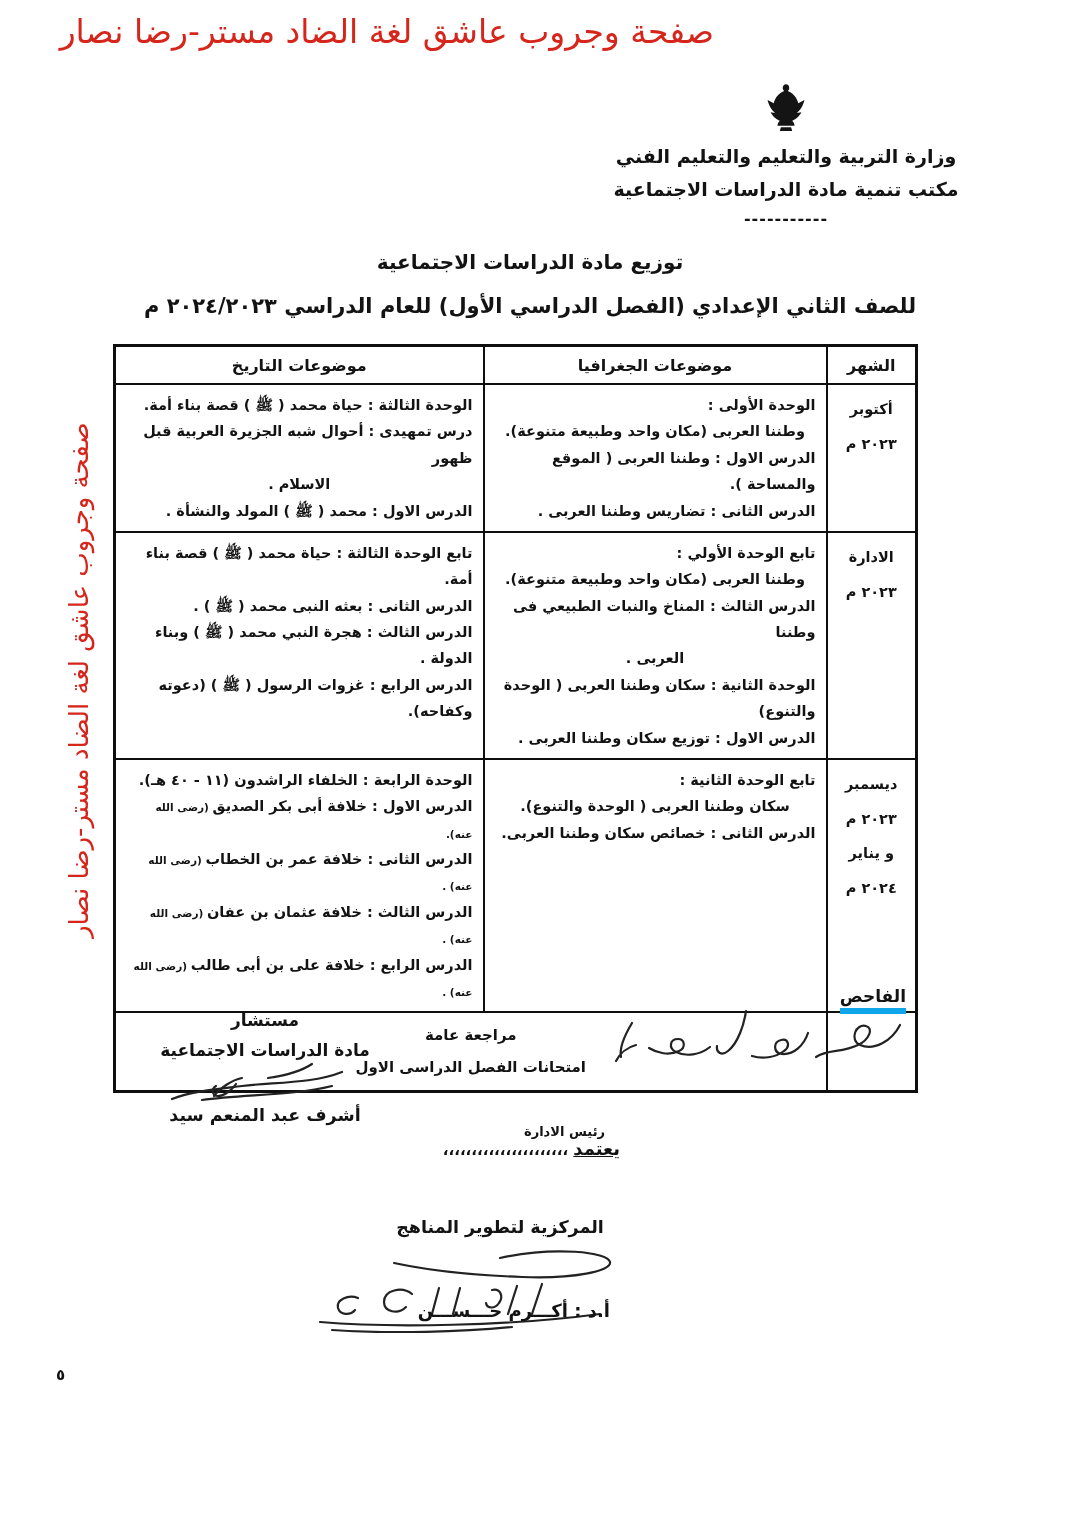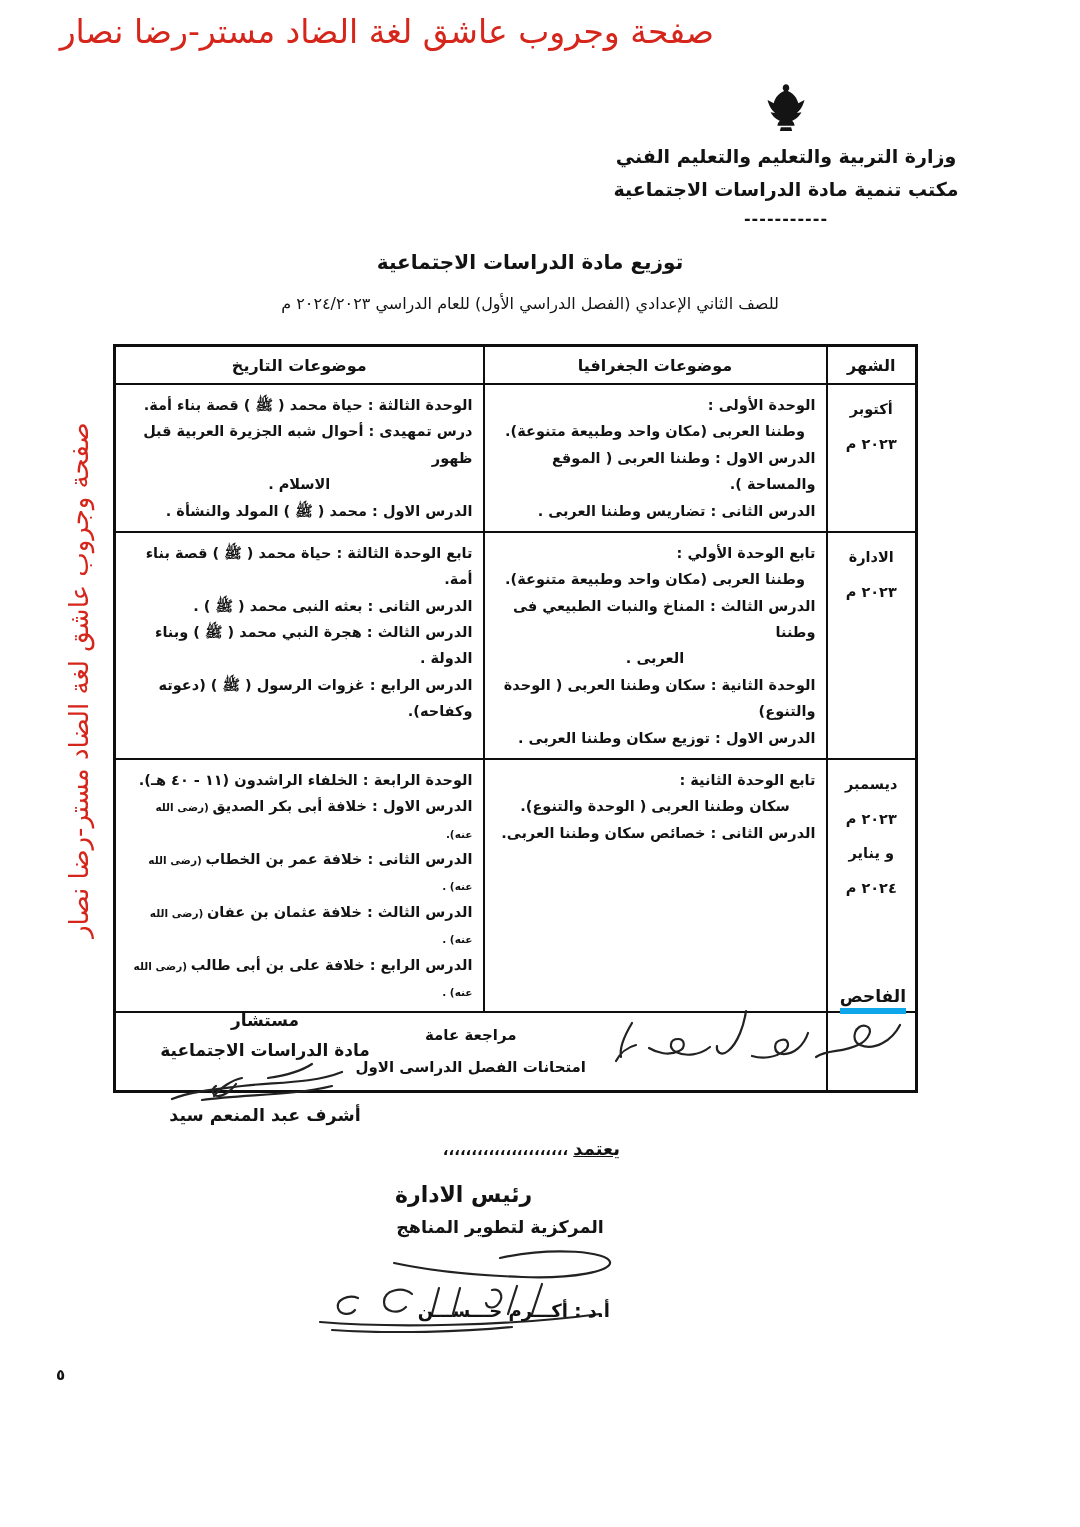--- a/index.html
+++ b/index.html
@@ -34,21 +34,21 @@
   .gov-header .emblem { display:block; margin:0 auto 4px auto; }
   .gov-line { font-size:19px; font-weight:bold; line-height:1.75; }
   .gov-divider { font-size:16px; font-weight:bold; letter-spacing:1px; margin-top:2px; }
 
   
   .doc-title {
     position:absolute; top:250px; left:120px; width:820px;
     direction:rtl; text-align:center;
   }
   .doc-title .t1 { font-size:20px; font-weight:bold; margin-bottom:20px; }
-  .doc-title .t2 { font-size:16px; font-weight:normal; }
+  .doc-title .t2 { font-size:21px; font-weight:bold; }
 
   
   table.schedule {
     position:absolute; top:344px; left:113px; width:802px;
     direction:rtl; border-collapse:collapse;
     border:3px solid #0e0e0e;
     table-layout:fixed;
   }
   table.schedule th, table.schedule td {
     border:2.5px solid #0e0e0e;
@@ -79,21 +79,21 @@
     border-bottom:6px solid #0ea5e9; padding-bottom:2px;
   }
   .sig { position:absolute; }
   .sig path { fill:none; stroke:#222222; stroke-width:2.2; stroke-linecap:round; stroke-linejoin:round; }
   .advisor-t1 { position:absolute; top:1010px; left:150px; width:230px; text-align:center; direction:rtl; font-size:17px; font-weight:bold; }
   .advisor-t2 { position:absolute; top:1040px; left:140px; width:250px; text-align:center; direction:rtl; font-size:17px; font-weight:bold; }
   .advisor-name { position:absolute; top:1105px; left:140px; width:250px; text-align:center; direction:rtl; font-size:17.5px; font-weight:bold; }
   .approve-line { position:absolute; top:1138px; left:380px; width:240px; direction:rtl; white-space:nowrap; }
   .approve-word { font-size:18px; font-weight:bold; text-decoration:underline; }
   .approve-dots { font-size:15px; font-weight:bold; letter-spacing:-1px; }
-  .chief-t1 { position:absolute; top:1182px; left:395px; width:210px; text-align:left; direction:rtl; font-size:22px; font-weight:bold; }
+  .chief-t1 { position:absolute; top:1124px; left:395px; width:210px; text-align:right; direction:rtl; font-size:13px; font-weight:bold; }
   .chief-t2 { position:absolute; top:1217px; left:365px; width:270px; text-align:center; direction:rtl; font-size:17.5px; font-weight:bold; }
   .chief-name { position:absolute; top:1300px; left:340px; width:270px; text-align:right; direction:rtl; font-size:18px; font-weight:bold; }
   .page-number { position:absolute; top:1366px; left:56px; font-size:15px; font-weight:bold; }
 </style>
 </head>
 <body>
 
 <div class="page">
 
   <div class="wm-top">صفحة وجروب عاشق لغة الضاد مستر-رضا نصار</div>

